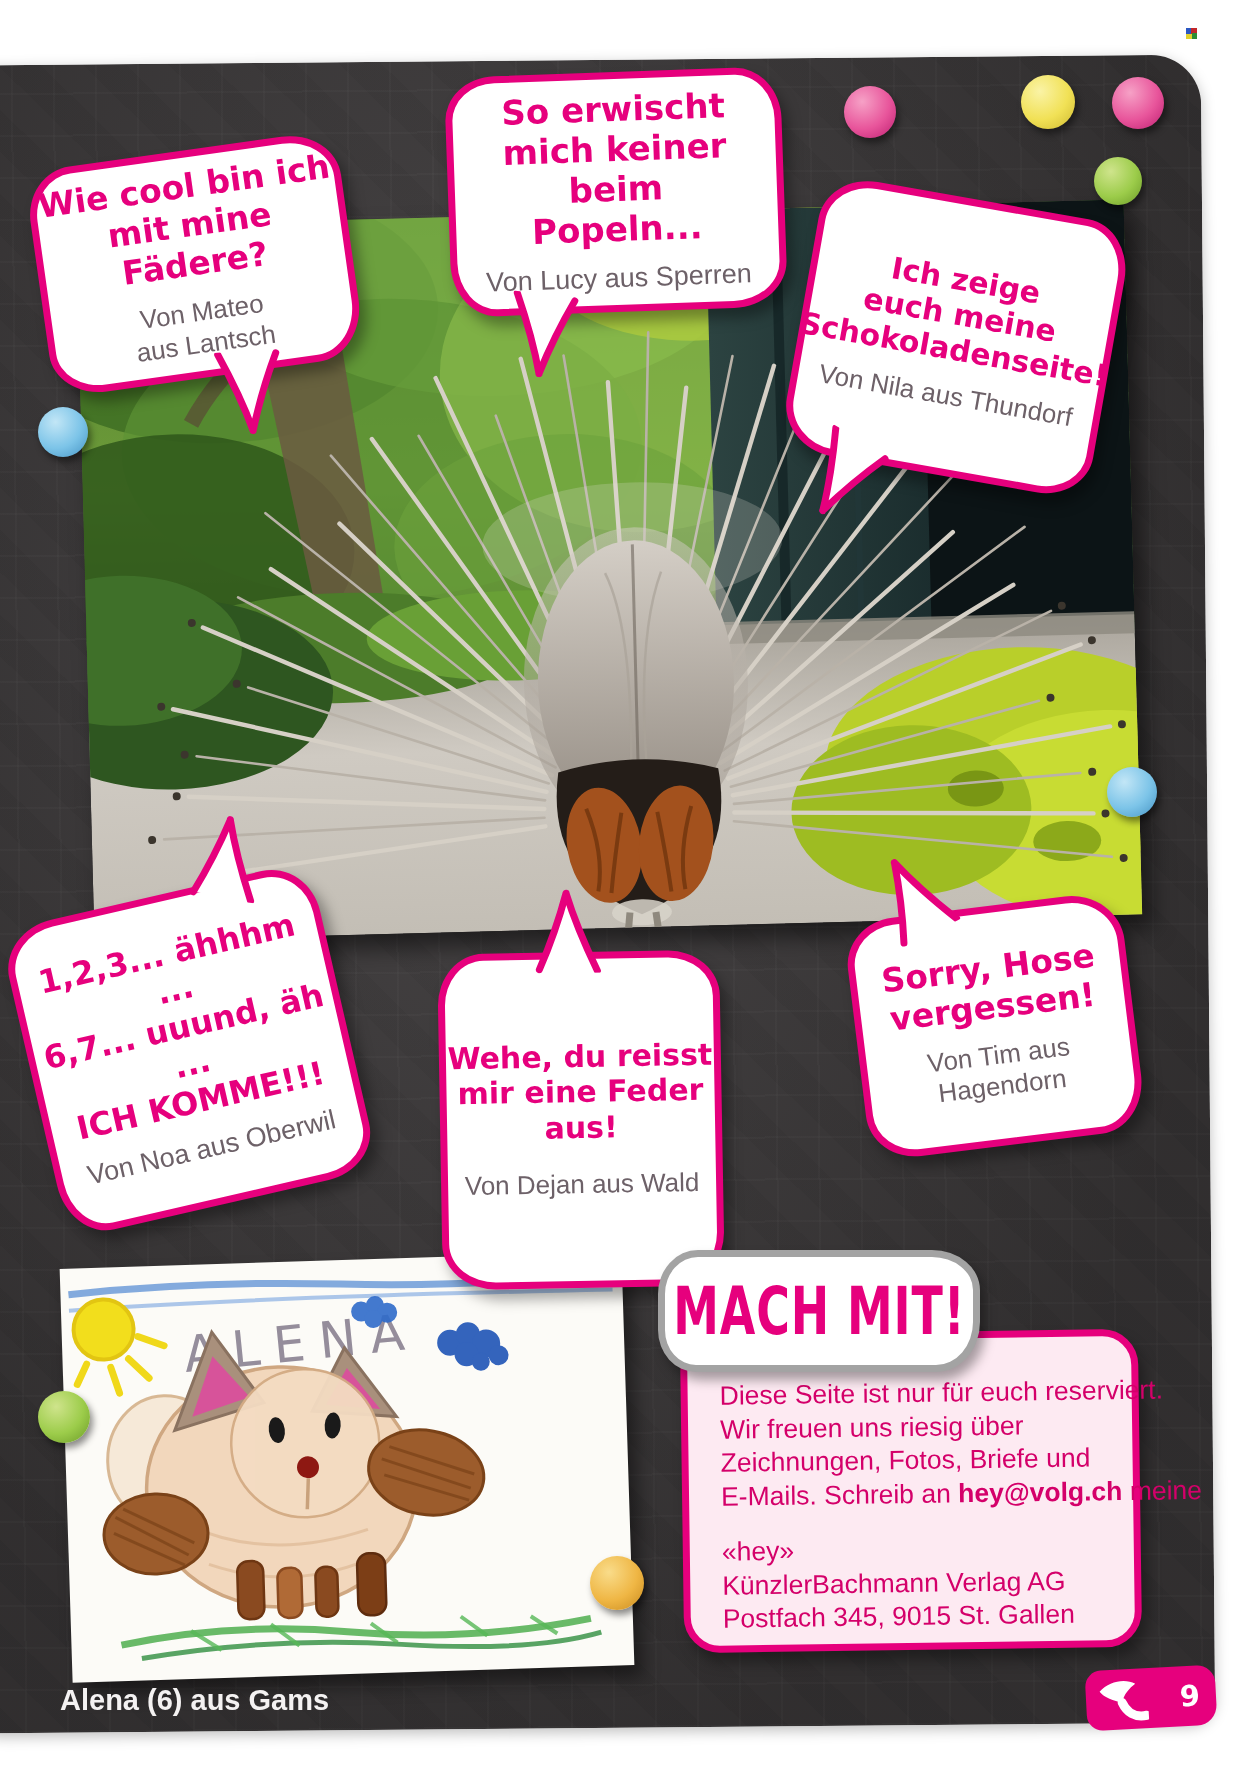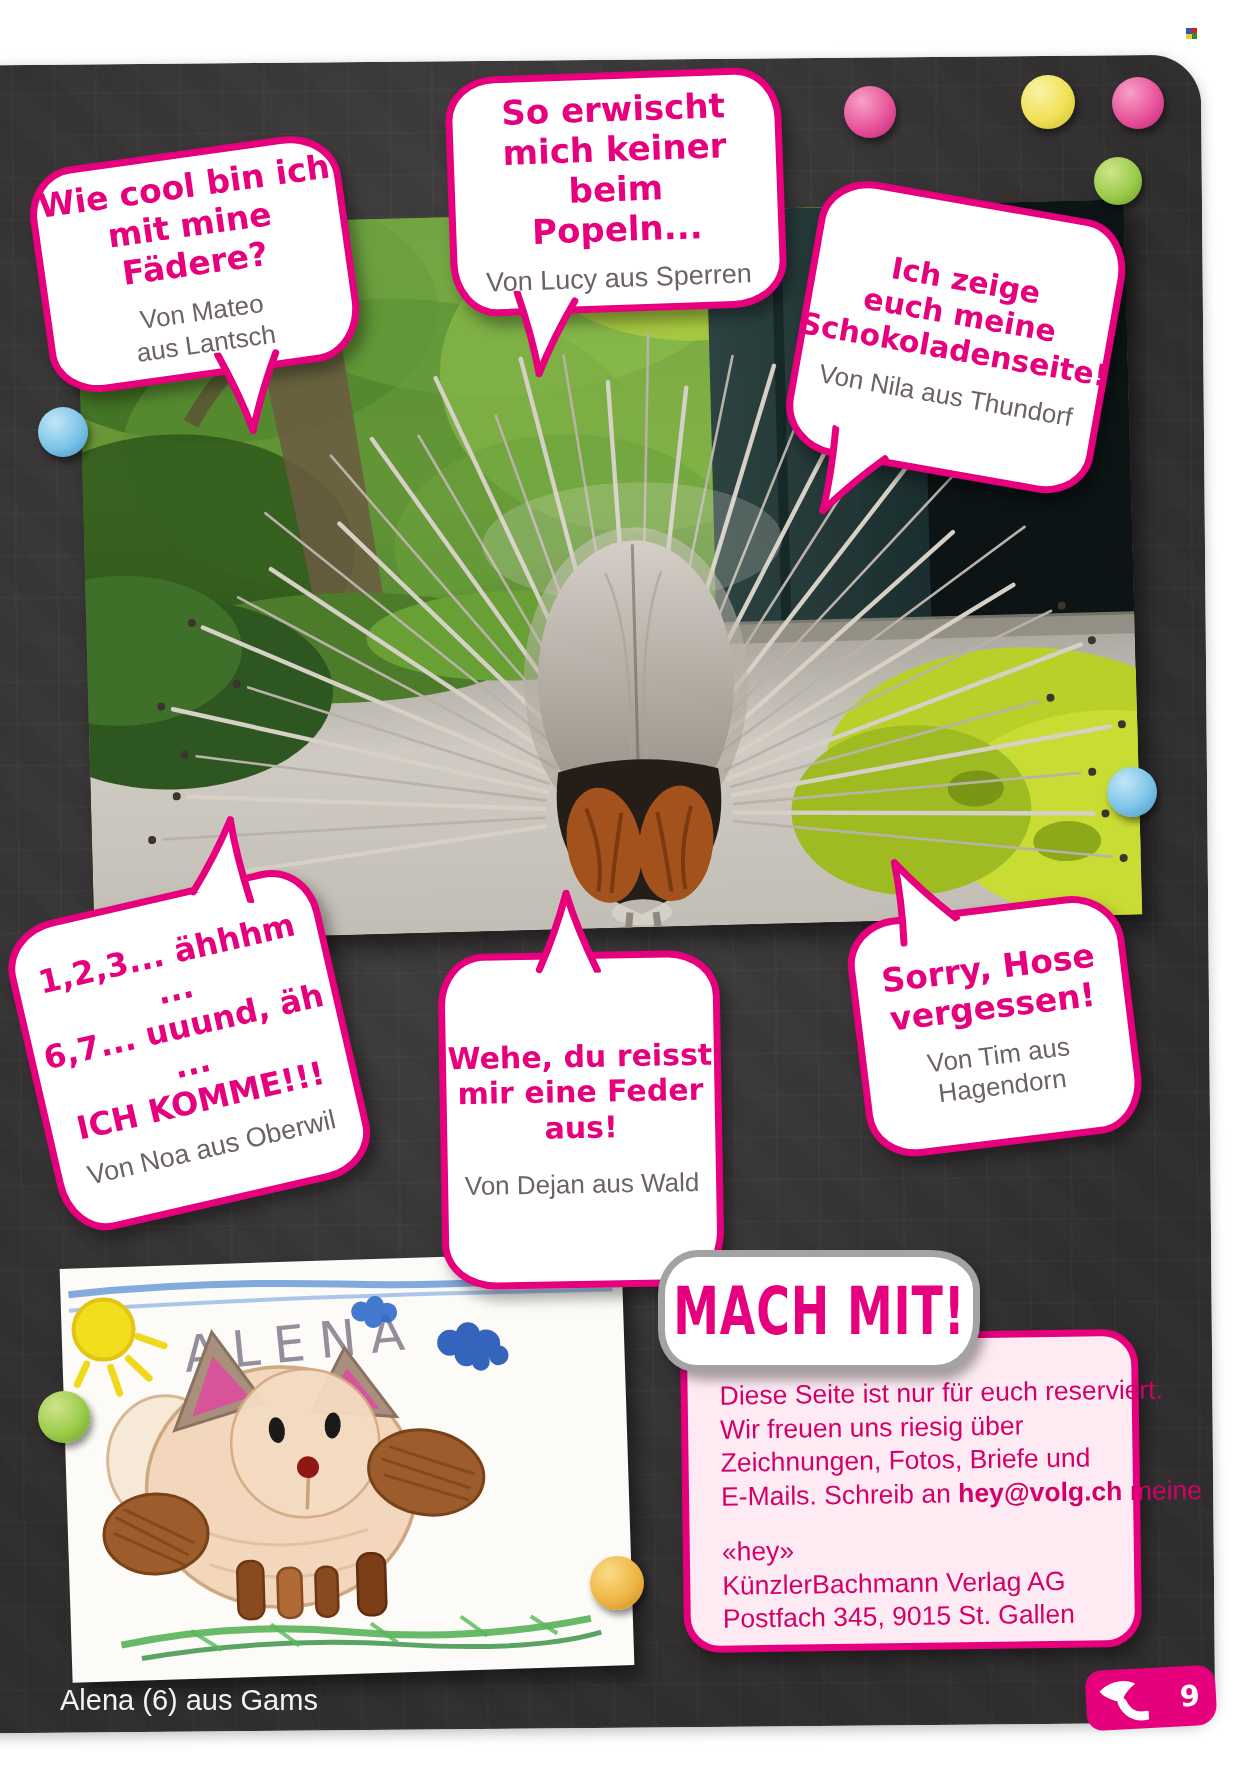--- a/index.html
+++ b/index.html
@@ -63,21 +63,21 @@
             transform:rotate(-0.8deg);box-shadow:6px 10px 14px rgba(0,0,0,.35);
             padding:38px 20px 0 32px;box-sizing:border-box;}
   #mach-box .line{color:#d4006a;font-size:26.5px;line-height:33.5px;white-space:nowrap;}
   #mach-box .gap{height:22px;}
   #mach-box .em{font-weight:bold;}
   
   #drawing{position:absolute;left:66px;top:1260px;width:562px;height:414px;
            transform:rotate(-1.8deg);background:#fcfbf7;z-index:2;
            box-shadow:8px 12px 18px rgba(0,0,0,.45);}
   #caption{position:absolute;left:60px;top:1684px;color:#f4f2f2;z-index:3;
-           font-size:29px;font-weight:normal;font-family:"Liberation Sans",sans-serif;}
+           font-size:29px;font-weight:bold;font-family:"Liberation Sans",sans-serif;}
   
   #badge{position:absolute;left:1086px;top:1668px;width:130px;height:60px;z-index:7;
          background:#e6007d;border-radius:16px 18px 20px 16px;transform:rotate(-3deg);
          display:flex;align-items:center;justify-content:space-between;
          padding:0 16px 0 10px;box-sizing:border-box;}
   #badge .num{color:#fff;font-size:29px;font-weight:bold;font-family:"DejaVu Sans",sans-serif;}
   
   .ball{position:absolute;border-radius:50%;z-index:6;box-shadow:3px 5px 7px rgba(0,0,0,.45);}
   .ball.pink  {background:radial-gradient(circle at 35% 30%, #f6a1c6, #e8559b 55%, #bd1d70 100%);}
   .ball.yellow{background:radial-gradient(circle at 35% 30%, #faf3a6, #f1e156 55%, #cdb82e 100%);}

